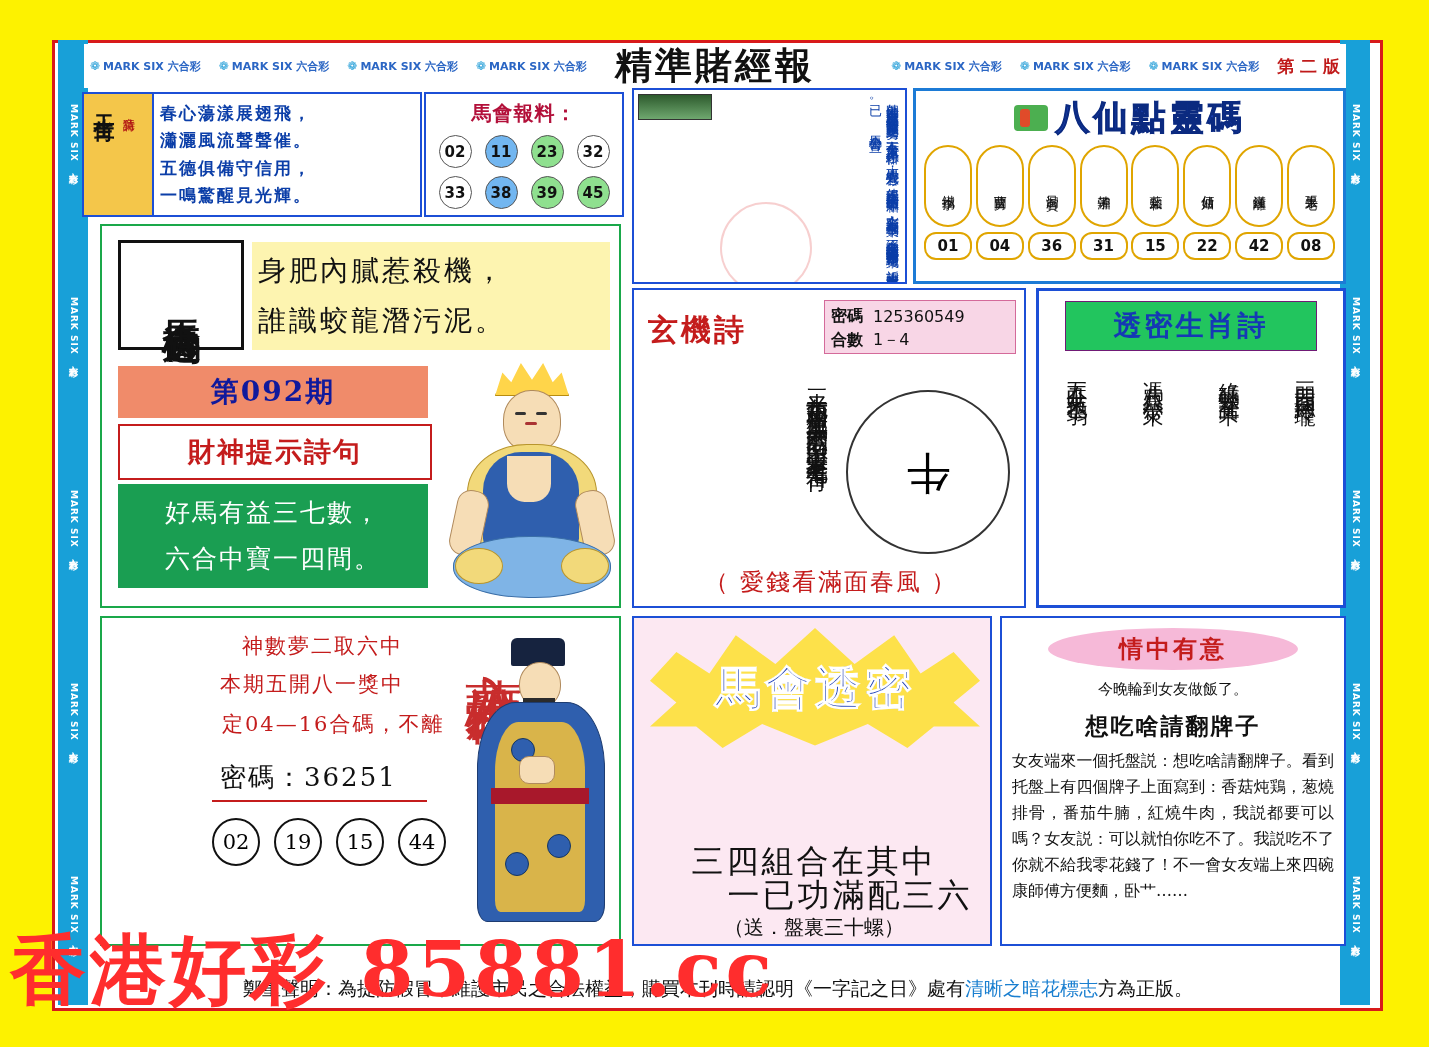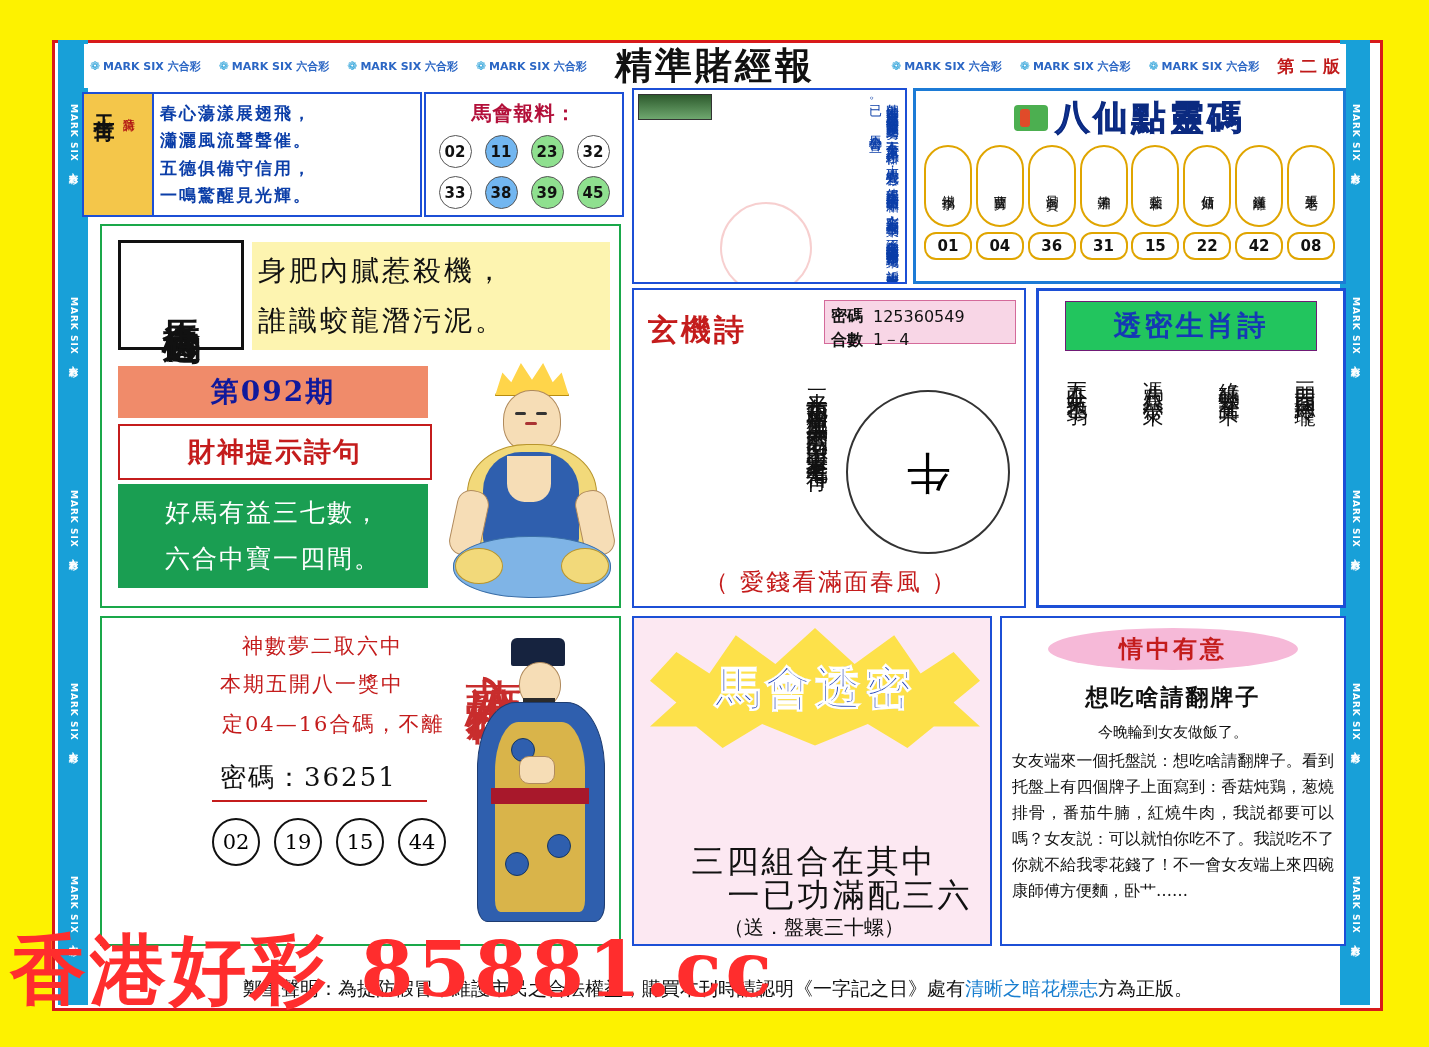--- a/index.html
+++ b/index.html
@@ -106,21 +106,21 @@
   .bd-legs{position:absolute;left:6px;top:176px;width:156px;height:60px;background:#7fb4e6;border-radius:48%;border:1px solid #3b6fa8;}
   .bd-knee{position:absolute;top:188px;width:46px;height:34px;background:#f2d97a;border-radius:50%;border:1px solid #b8952d;}
   .bd-knee.l{left:8px;}.bd-knee.r{right:8px;}
   .bd-arm{position:absolute;top:130px;width:30px;height:64px;background:#f6ddb6;border-radius:14px;border:1px solid #b08a5c;}
   .bd-arm.l{left:6px;transform:rotate(12deg);}
   .bd-arm.r{right:6px;transform:rotate(-12deg);}
 
   
   #xuanji-box{left:632px;top:288px;width:394px;height:320px;border:2px solid #1c4fd6;background:#fff;}
   #xuanji-title{position:absolute;left:14px;top:20px;font-size:30px;font-weight:bold;color:#c41c1c;letter-spacing:3px;font-family:"DejaVu Serif",serif;}
-  #xuanji-codebox{position:absolute;left:190px;top:10px;width:192px;height:44px;background:#f8d6e6;border:1px solid #d46a9a;padding:3px 6px;box-sizing:border-box;}
+  #xuanji-codebox{position:absolute;left:190px;top:10px;width:192px;height:54px;background:#f8d6e6;border:1px solid #d46a9a;padding:3px 6px;box-sizing:border-box;}
   .xj-row{display:flex;gap:10px;font-size:16px;color:#111;align-items:center;height:24px;}
   .xj-label{font-weight:bold;}
   #xuanji-circle{position:absolute;left:212px;top:100px;width:160px;height:160px;border-radius:50%;border:2px solid #333;display:flex;align-items:center;justify-content:center;}
   #xuanji-circle span{font-size:44px;font-family:"DejaVu Serif",serif;transform:rotate(180deg);}
   #xuanji-poem{position:absolute;left:10px;top:82px;width:190px;height:192px;writing-mode:vertical-rl;text-orientation:upright;font-size:22px;line-height:34px;color:#111;font-family:"DejaVu Serif",serif;letter-spacing:3px;}
   #xuanji-foot{position:absolute;left:10px;top:276px;width:374px;text-align:center;font-size:24px;color:#c41c1c;font-family:"DejaVu Serif",serif;letter-spacing:2px;}
 
   
   #toumi-box{left:1036px;top:288px;width:310px;height:320px;border:3px solid #1c4fd6;background:#fff;}
   #toumi-head{margin:10px auto 0;width:250px;height:48px;background:#22c55e;border:1px solid #701a75;display:flex;align-items:center;justify-content:center;}
@@ -426,22 +426,22 @@
     <div id="burst-text">馬會透密</div>
     <div class="t2-line" id="t2-l1">三四組合在其中</div>
     <div class="t2-line" id="t2-l2">一已功滿配三六</div>
     <div id="t2-foot">（送．盤裏三十螺）</div>
   </div>
 
   <div class="box" id="qing-box">
     <div id="qing-oval">
         <span>情中有意</span>
       </div>
+    <div id="qing-p1">今晚輪到女友做飯了。</div>
     <div id="qing-sub">想吃啥請翻牌子</div>
-    <div id="qing-p1">今晚輪到女友做飯了。</div>
     <div id="qing-body">女友端來一個托盤説：想吃啥請翻牌子。看到托盤上有四個牌子上面寫到：香菇炖鶏，葱燒排骨，番茄牛腩，紅燒牛肉，我説都要可以嗎？女友説：可以就怕你吃不了。我説吃不了你就不給我零花錢了！不一會女友端上來四碗康師傅方便麵，卧艹……</div>
   </div>
 
   <div id="footer">
     <span>鄭重聲明：為提防假冒，維護市民之合法權益，購買本刊時請認明《一字記之日》處有</span><span class="hl">清晰之暗花標志</span><span>方為正版。</span>
   </div>
 
   <div id="watermark">香港好彩 85881.cc</div>
 </div>
 

